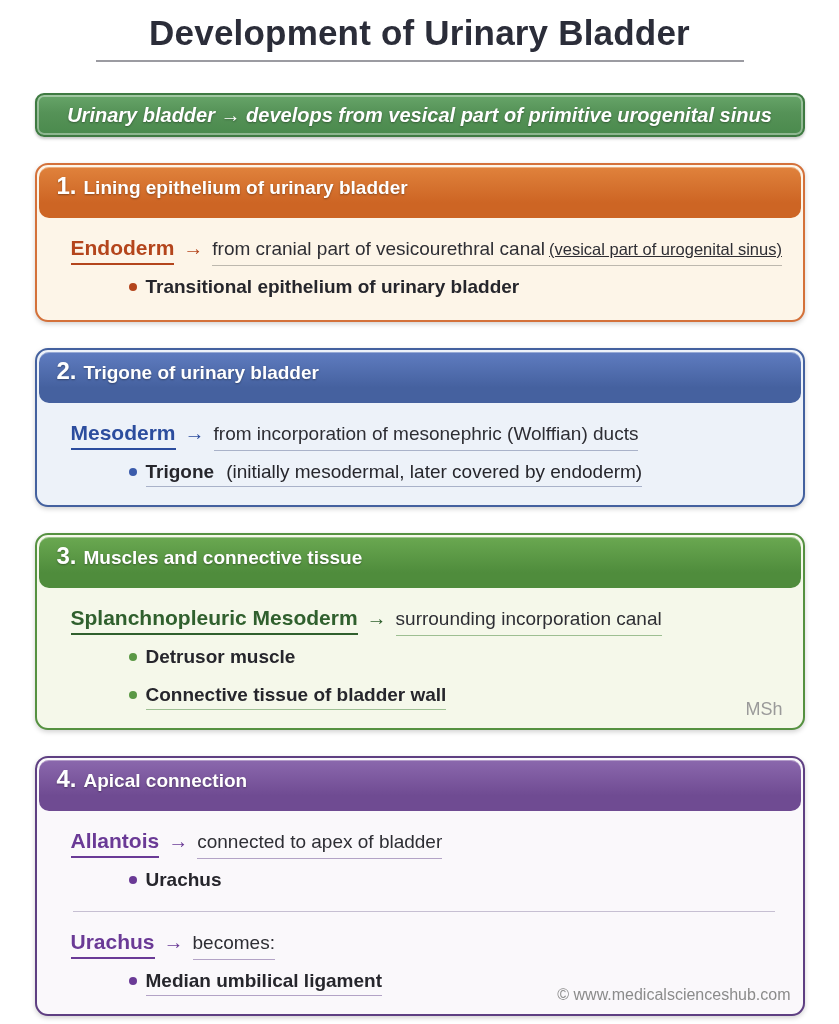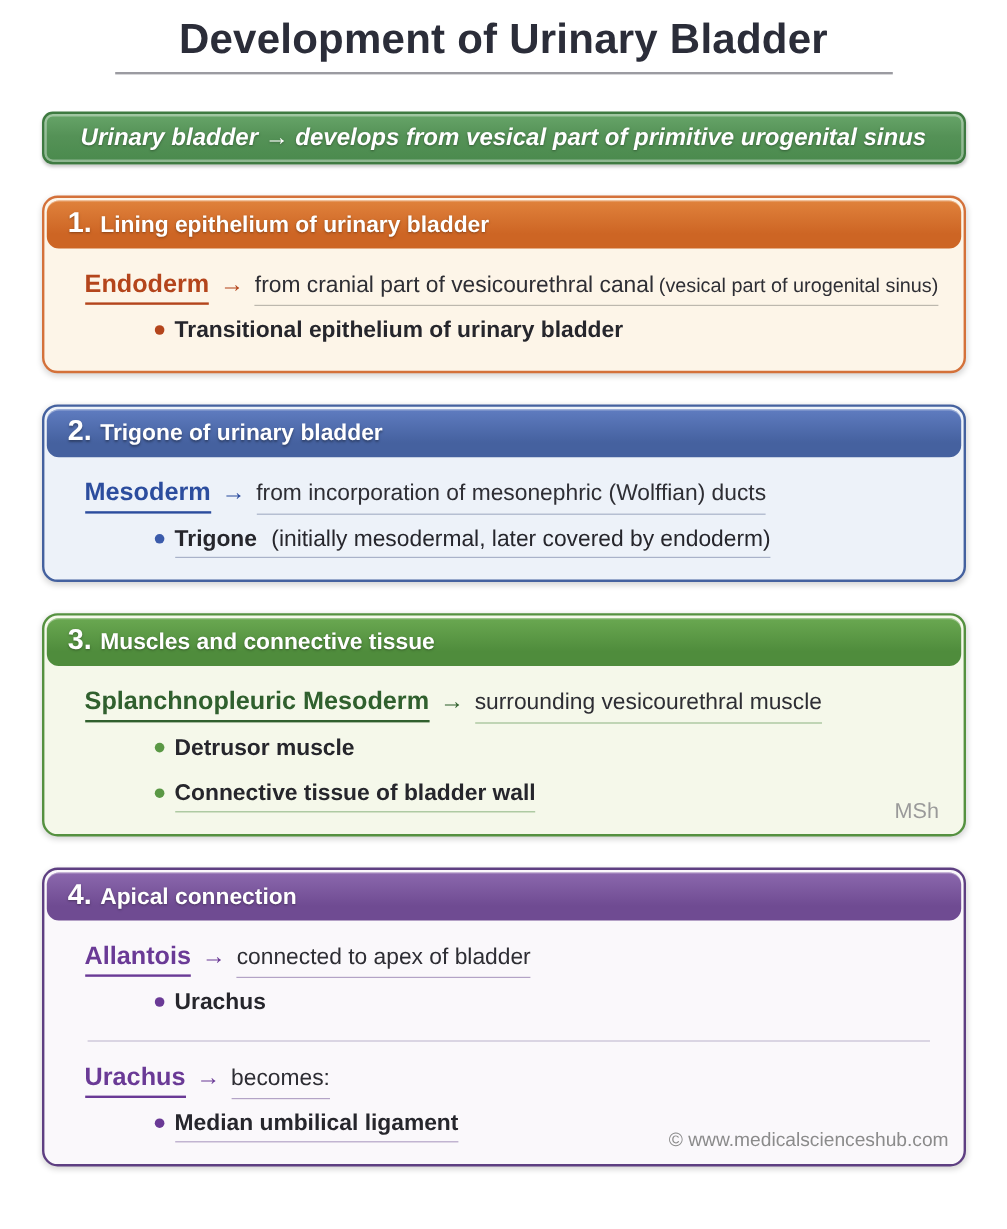--- a/index.html
+++ b/index.html
@@ -37,39 +37,39 @@
   .card{
     margin-top:26px;position:relative;
     border-radius:13px;border:2px solid var(--border);
     background:var(--bg);
     box-shadow:0 2px 5px rgba(0,0,0,.18);
   }
   .card-header{
     margin:2px;border-radius:10px;
     background:linear-gradient(180deg,var(--hdr2) 0%,var(--hdr) 70%);
     box-shadow:inset 0 1px 0 rgba(255,255,255,.35);
-    padding:5px 18px 7px;
+    padding:5px 18px 18px;
     color:#fff;text-shadow:0 1px 2px rgba(0,0,0,.35);
   }
   .hdr-num{font-size:24px;font-weight:bold;margin-right:7px;}
   .hdr-title{font-size:19px;font-weight:bold;}
   .card-body{padding:16px 26px 22px 34px;}
 
   .entry{white-space:nowrap;}
   .term{
     color:var(--term);font-size:21px;font-weight:bold;
     border-bottom:2px solid var(--term);padding-bottom:4px;
   }
   .arrow{color:var(--term);font-size:20px;font-weight:bold;margin:0 9px;}
   .desc-wrap{
     color:#2e2e34;font-size:19px;
     border-bottom:1px solid var(--descline);padding-bottom:6px;
   }
   .desc{font-weight:normal;}
-  .note{font-size:16.5px;margin-left:4px;}
+  .note{font-size:16.5px;margin-left:4px;text-decoration:underline;}
 
   .bullet{margin:16px 0 0 58px;font-size:19px;color:#26262c;}
   .dot{
     display:inline-block;width:8px;height:8px;border-radius:50%;
     background:var(--dot);margin-right:9px;vertical-align:2px;
   }
   .btext{font-weight:bold;text-align:center;}
   .brest{font-weight:normal;margin-left:12px;}
   .bullet .u{border-bottom:1px solid var(--descline);padding-bottom:4px;}
 
@@ -131,21 +131,21 @@
       </div>
     </div>
   </div>
 
   <div class="card s3">
     <div class="card-header">
       <span class="hdr-num">3.</span><span class="hdr-title">Muscles and connective tissue</span>
     </div>
     <div class="card-body">
       <div class="entry">
-        <span class="term">Splanchnopleuric Mesoderm</span><span class="arrow">→</span><span class="desc-wrap"><span class="desc">surrounding vesicourethral muscle</span></span>
+        <span class="term">Splanchnopleuric Mesoderm</span><span class="arrow">→</span><span class="desc-wrap"><span class="desc">surrounding incorporation canal</span></span>
       </div>
       <div class="bullet">
         <span class="dot"></span><span class="btext">Detrusor muscle</span>
       </div>
       <div class="bullet">
         <span class="dot"></span><span class="btext u">Connective tissue of bladder wall</span>
       </div>
     </div>
     <div class="watermark">MSh</div>
   </div>

